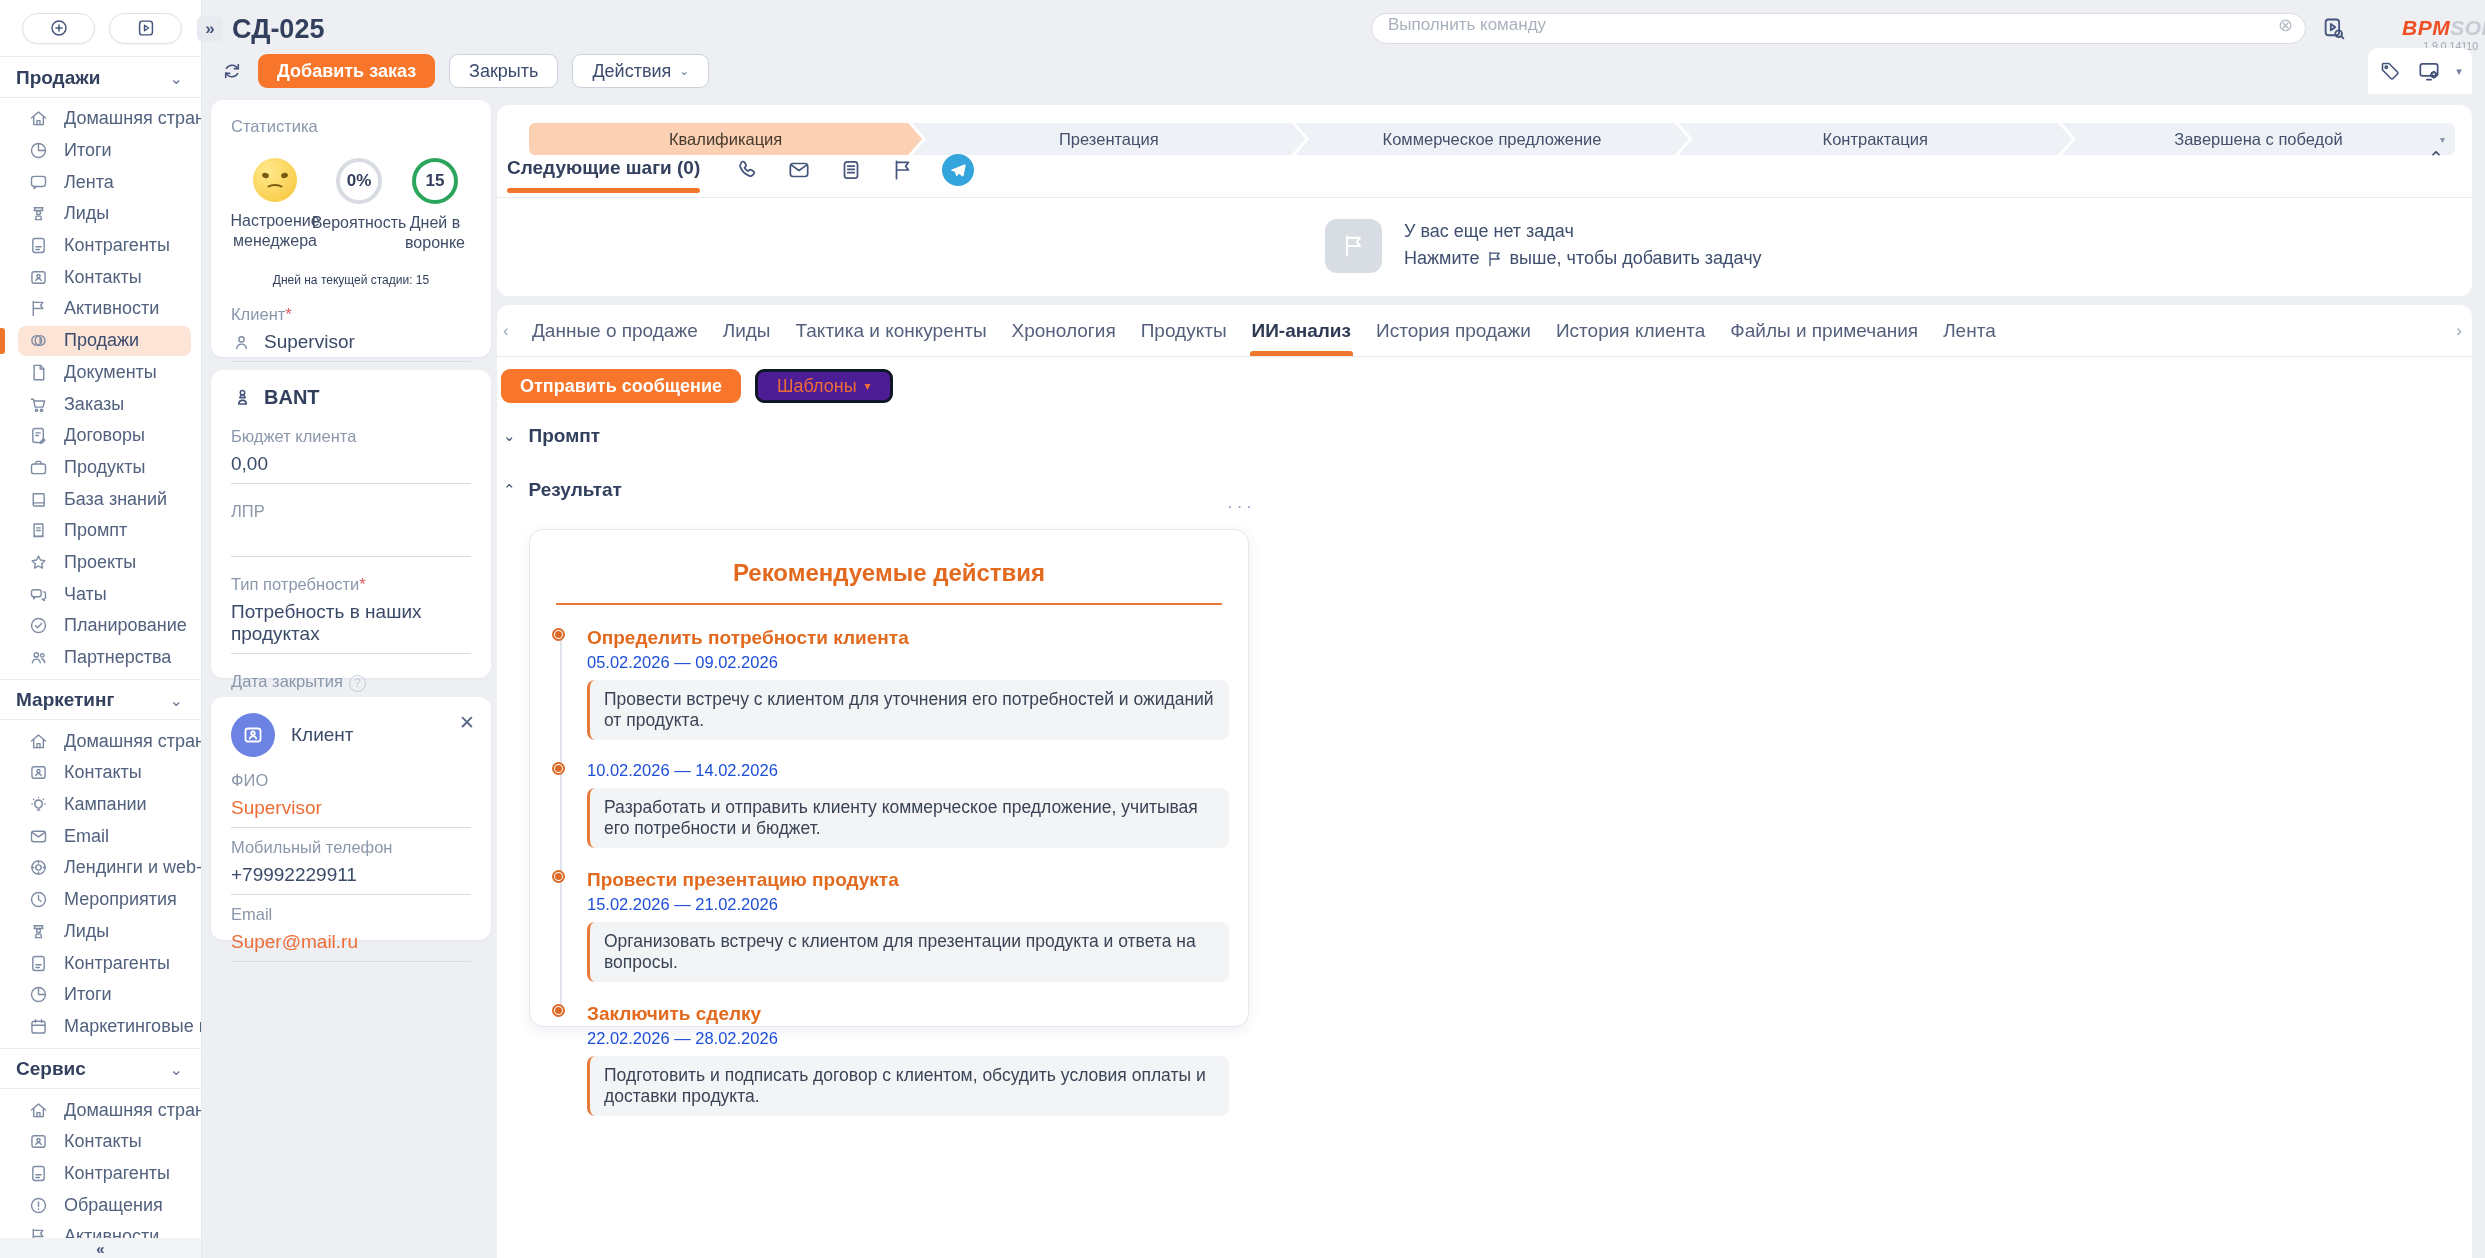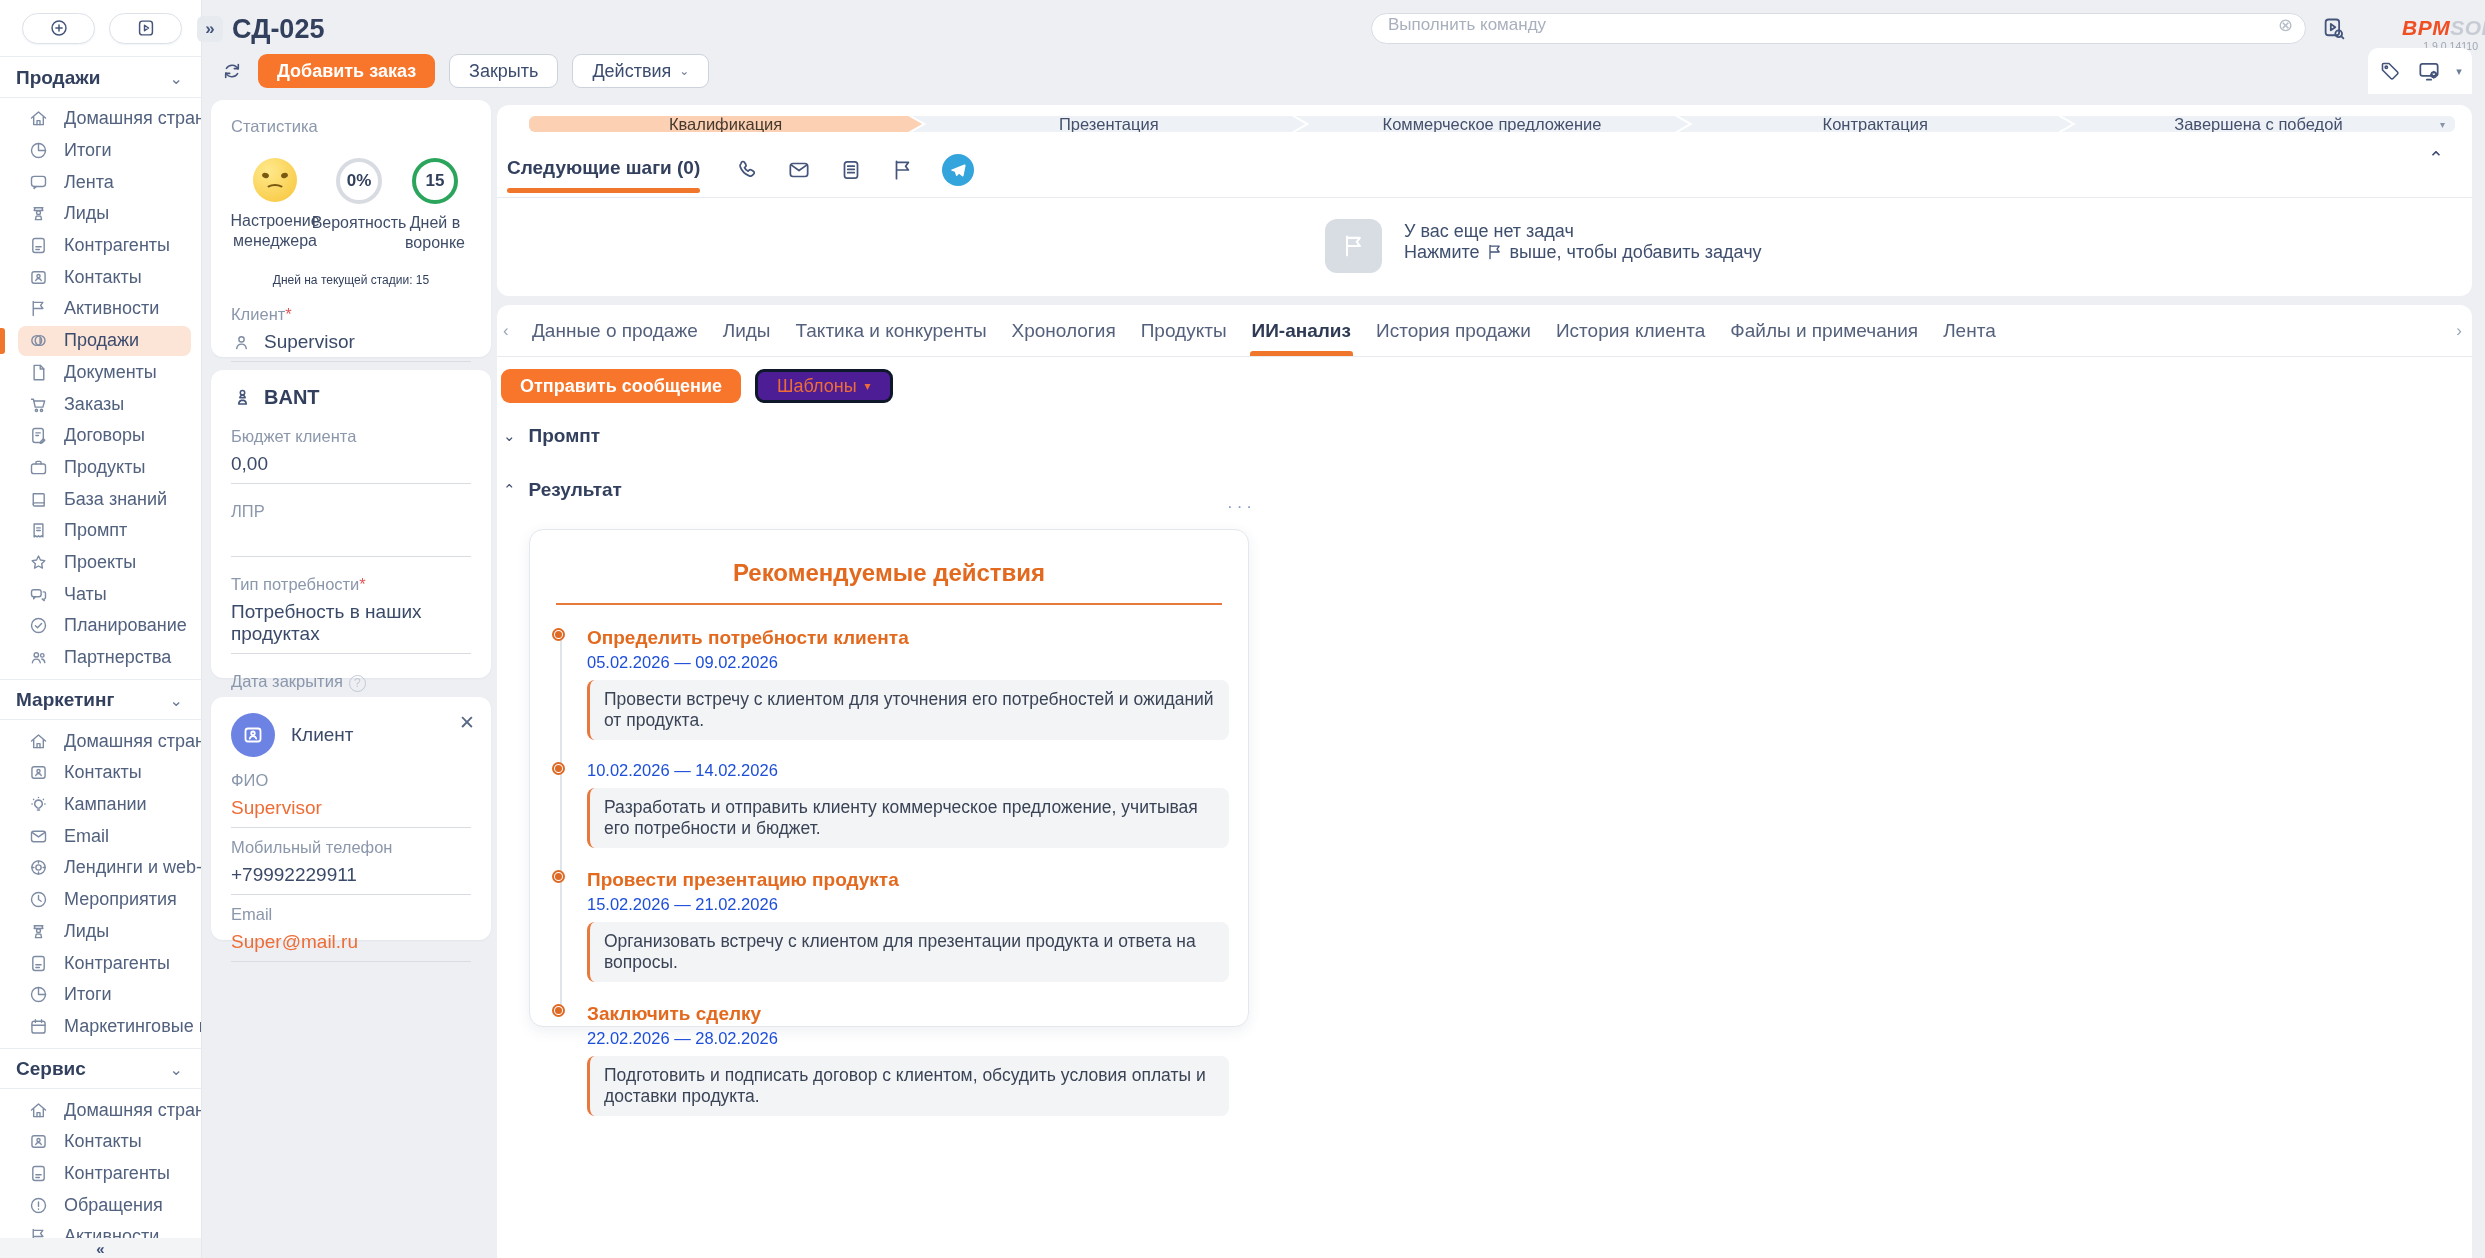--- a/index.html
+++ b/index.html
@@ -97,21 +97,21 @@
             align-items:center; justify-content:center; }
   .close-x { position:absolute; right:16px; top:14px; color:#5a6a86; font-size:19px; cursor:pointer; }
 
   
   .m-card1 { position:absolute; left:497px; top:105px; width:1975px; height:191px; background:#fff;
              border-radius:12px; }
   .m-card2 { position:absolute; left:497px; top:305px; width:1975px; height:953px; background:#fff;
              border-radius:12px 12px 0 0; }
 
   
-  .stages { position:absolute; left:8px; top:11px; right:17px; height:16px; display:flex;padding-left:24px; }
+  .stages { position:absolute; left:8px; top:18px; right:17px; height:32px; display:flex;padding-left:24px; }
   .stage { flex:1; display:flex; align-items:center; justify-content:center; font-size:16.5px; color:#44506b;
            background:#eef1f6; margin-left:-10px; cursor:pointer;
            clip-path:polygon(0 0, calc(100% - 14px) 0, 100% 50%, calc(100% - 14px) 100%, 0 100%, 14px 50%); }
   .stage:first-child { margin-left:0; border-radius:6px 0 0 6px;
            clip-path:polygon(0 0, calc(100% - 14px) 0, 100% 50%, calc(100% - 14px) 100%, 0 100%); }
   .stage:last-child { border-radius:0 6px 6px 0; position:relative;
            clip-path:polygon(0 0, 100% 0, 100% 100%, 0 100%, 14px 50%); }
   .stage.active { background:#fbd0b3; color:#463a2e; }
   .stage .dd { position:absolute; right:10px; font-size:10px; color:#8a94a8; }
 
@@ -121,21 +121,21 @@
            background:#f0762c; border-radius:3px; }
   .steps-icons { display:flex; align-items:center; gap:26px; margin-left:34px; }
   .tg-circle { width:32px; height:32px; border-radius:50%; background:#34a5dc; display:flex;
            align-items:center; justify-content:center; }
   .collapse-up { position:absolute; right:28px; top:42px; color:#3c4c6e; font-size:19px; cursor:pointer; }
   .steps-div { position:absolute; left:0; right:0; top:92px; border-top:1px solid #e8ebf0; }
   .empty-task { position:absolute; left:828px; top:114px; display:flex; gap:22px; }
   .empty-ic { width:57px; height:54px; background:#d8dce3; border-radius:12px; display:flex;
            align-items:center; justify-content:center; }
   .empty-t1 { font-size:18px; color:#3e4e6d; margin-top:2px; }
-  .empty-t2 { font-size:18px; color:#3e4e6d; margin-top:0; display:flex; gap:5px; }
+  .empty-t2 { font-size:18px; color:#3e4e6d; margin-top:6px; display:flex; align-items:center; gap:5px; }
 
   
   .tabs { position:relative; height:52px; display:flex; align-items:center; gap:21px; padding:0 30px 0 33px;
           border-bottom:1px solid #e8eaef; }
   .tab { font-size:19px; color:#55617c; white-space:nowrap; cursor:pointer; position:relative;
          padding:14px 2px; }
   .tab.active { color:#2f3a55; font-weight:bold; }
   .tab.active::after { content:""; position:absolute; left:0; right:0; bottom:0; height:5px;
          background:#f0762c; border-radius:3px 3px 0 0; }
   .tab-arrow { position:absolute; top:16px; color:#9aa5b6; font-size:17px; cursor:pointer; }

